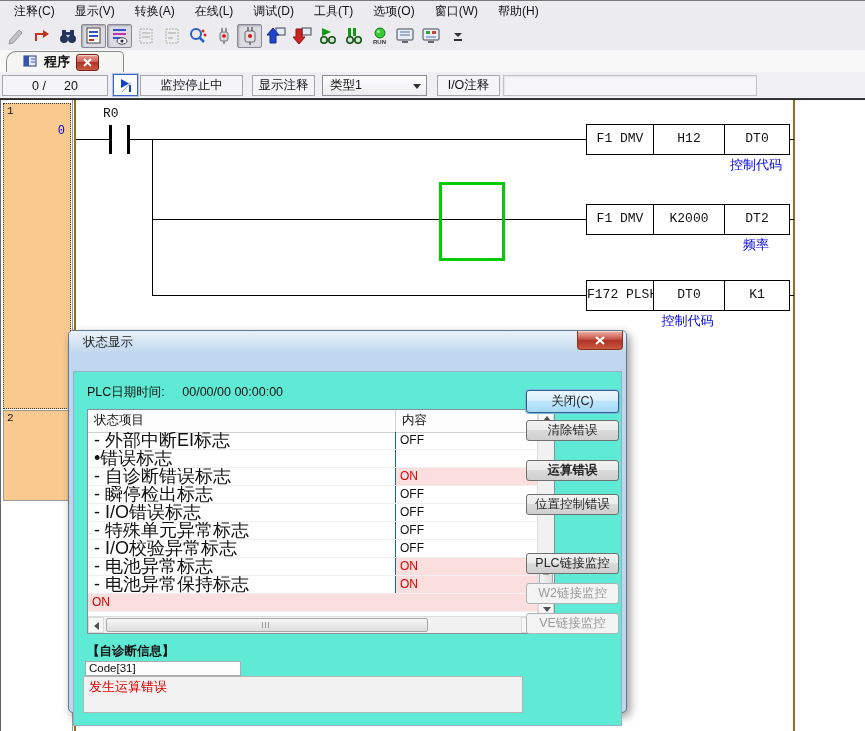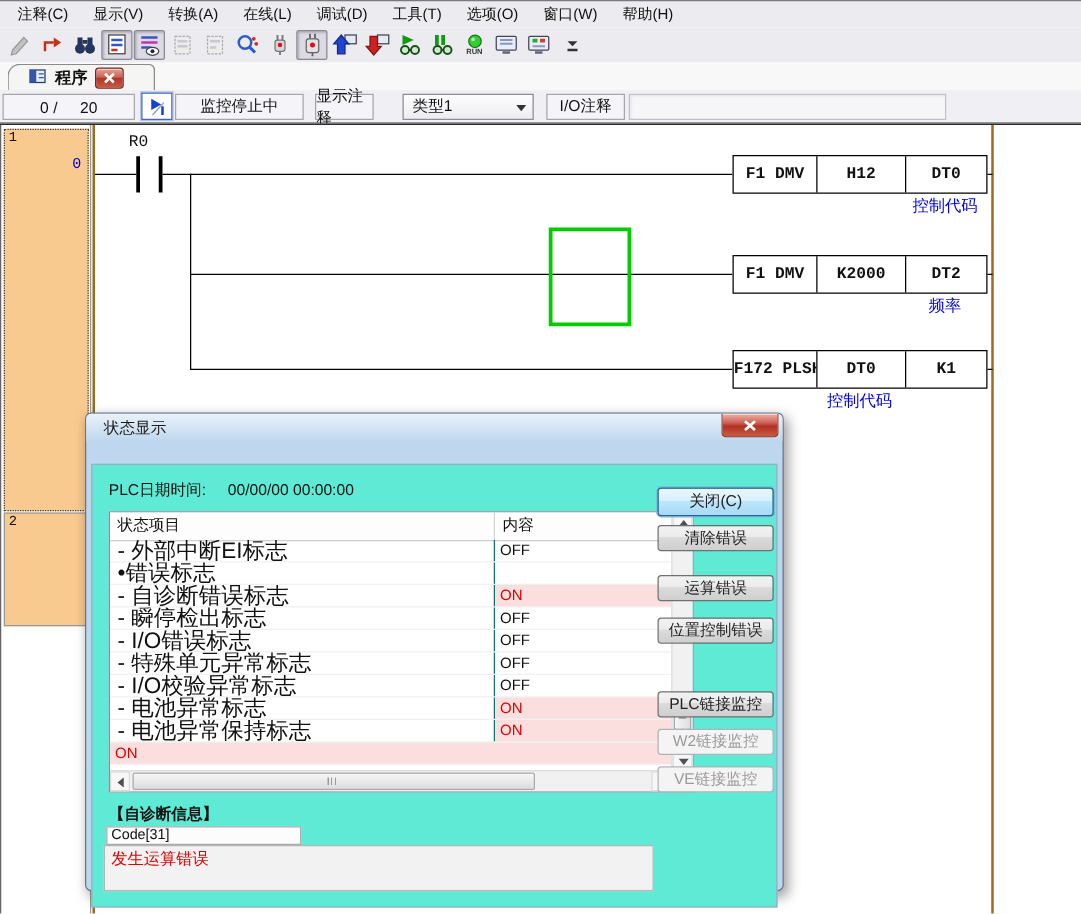--- a/index.html
+++ b/index.html
@@ -38,21 +38,21 @@
 
   
   .statusrow{position:absolute;left:0;top:72px;width:865px;height:27px;background:#F0EFF3;
              border-bottom:1px solid #3f3f3f;box-sizing:border-box;}
   .sbox{position:absolute;top:3px;height:21px;box-sizing:border-box;border:1px solid #A7A6AD;
         background:#F5F4F8;display:flex;align-items:center;justify-content:center;font-size:12.5px;}
   .steps{left:2px;width:106px;gap:18px;}
   .monbtn{left:113px;width:25px;height:22px;top:2px;position:absolute;background:#fff;
           border:1px solid #3A66C8;box-shadow:0 0 0 1px #b9c4e4;display:flex;align-items:center;justify-content:center;box-sizing:border-box;}
   .mstate{left:140px;width:103px;}
-  .showc{left:252px;width:47px;}
+  .showc{left:252px;width:63px;}
   .sdrop{position:absolute;left:322px;top:3px;width:105px;height:21px;box-sizing:border-box;
          border:1px solid #8C8C94;background:linear-gradient(#FDFDFD,#EDEDF1);display:flex;align-items:center;
          padding-left:7px;font-size:12.5px;}
   .sdrop .darr{position:absolute;right:5px;top:8px;border-left:4px solid transparent;border-right:4px solid transparent;border-top:5px solid #333;}
   .ioc{left:437px;width:63px;}
   .sfield{position:absolute;left:503px;top:3px;width:254px;height:21px;box-sizing:border-box;
           border:1px solid #C2C1C8;background:#F6F6F8;box-shadow:inset 1px 1px 2px rgba(0,0,0,.07);}
 
   
   .ladder{position:absolute;left:0;top:99px;width:865px;height:632px;background:#fff;border-top:1px solid #2b2b2b;box-sizing:border-box;}
@@ -62,21 +62,21 @@
   .rail.left{left:74px;} .rail.right{left:793px;}
   .mblock{position:absolute;left:3px;width:68px;background:#F9CA90;box-sizing:border-box;}
   .mblock.b1{top:3px;height:306px;border:1px dotted #3a3a3a;}
   .mblock.b2{top:310px;height:91px;border:1px solid #9a9a9a;}
   .rnum{position:absolute;left:3px;top:1px;font-size:11px;}
   .raddr{position:absolute;right:5px;top:20px;color:#0000D8;font-size:12px;}
   .wire{position:absolute;background:#000;}
   .contact-label{position:absolute;left:103px;top:6px;font-size:13px;}
   .cursor{position:absolute;left:439px;top:82px;width:60px;height:73px;border:3px solid #00CC00;}
   .instr{position:absolute;left:586px;width:204px;height:31px;box-sizing:border-box;border:1px solid #000;
-         background:#fff;display:flex;font-weight:bold;}
+         background:#fff;display:flex;}
   .instr .icell{box-sizing:border-box;text-align:center;line-height:28px;font-size:13px;
         font-family:"Liberation Mono","DejaVu Sans Mono",monospace;overflow:hidden;white-space:nowrap;}
   .instr .icell:nth-child(1){width:66px;}
   .instr .icell:nth-child(2){width:71px;border-left:1px solid #000;}
   .instr .icell:nth-child(3){width:65px;border-left:1px solid #000;}
   .i0{top:24px;} .i1{top:104px;} .i2{top:180px;}
   .lcomment{position:absolute;color:#0000E0;font-size:13px;text-align:center;width:68px;white-space:nowrap;}
   .lc0{left:722px;top:56px;} .lc1{left:722px;top:136px;} .lc2{left:652px;top:212px;width:71px;}
 
   
@@ -126,21 +126,21 @@
           background:linear-gradient(#F6F6F6,#DDDDDD);}
   .hthumb:after{content:"";position:absolute;top:3px;bottom:3px;left:155px;width:8px;
           background:repeating-linear-gradient(90deg,#9a9a9a 0 1px,transparent 1px 3px);}
 
   .w7btn{position:absolute;left:452px;width:93px;height:21px;box-sizing:border-box;border:1px solid #707070;
          border-radius:3px;background:linear-gradient(#F2F2F2,#EBEBEB 45%,#DBDBDB 46%,#CFCFCF);
          font-size:12.5px;color:#222;text-align:center;line-height:19px;font-family:inherit;padding:0;}
   .w7btn.primary{top:18px;height:23px;border:1px solid #2C628B;box-shadow:0 0 0 1px #7AB8E0;
          background:linear-gradient(#EAF6FD,#D9F0FC 45%,#BEE6FD 46%,#A7D9F5);line-height:21px;}
   .w7btn.disabled{background:#F4F4F4;border-color:#AEB2B7;color:#9B9B9B;}
-  .b-clear{top:48px;} .b-operr{top:88px;} .b-poserr{top:122px;}
+  .b-clear{top:48px;} .b-operr{top:88px;font-weight:bold;} .b-poserr{top:122px;}
   .b-plc{top:181px;} .b-w2{top:211px;} .b-ve{top:241px;}
 
   .diag-label{position:absolute;left:13px;top:271px;font-weight:bold;font-size:12.5px;}
   .code-box{position:absolute;left:11px;top:289px;width:156px;height:15px;box-sizing:border-box;
             border:1px solid #ABABAB;background:#FCFCFC;font-size:11.5px;line-height:13px;padding-left:3px;}
   .msg-box{position:absolute;left:9px;top:304px;width:440px;height:37px;box-sizing:border-box;
            border:1px solid #B5B5B5;background:#F2F2F2;color:#E00000;font-size:13px;padding:1px 5px;}
 </style>
 </head>
 <body>

